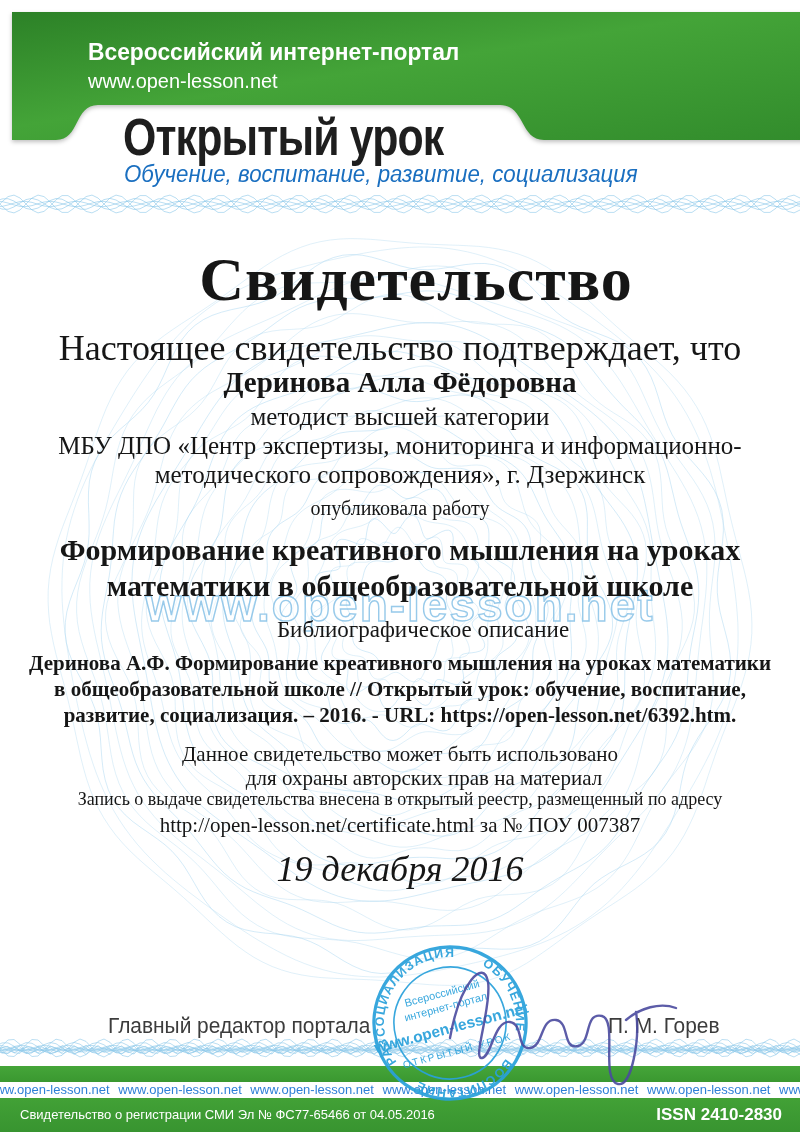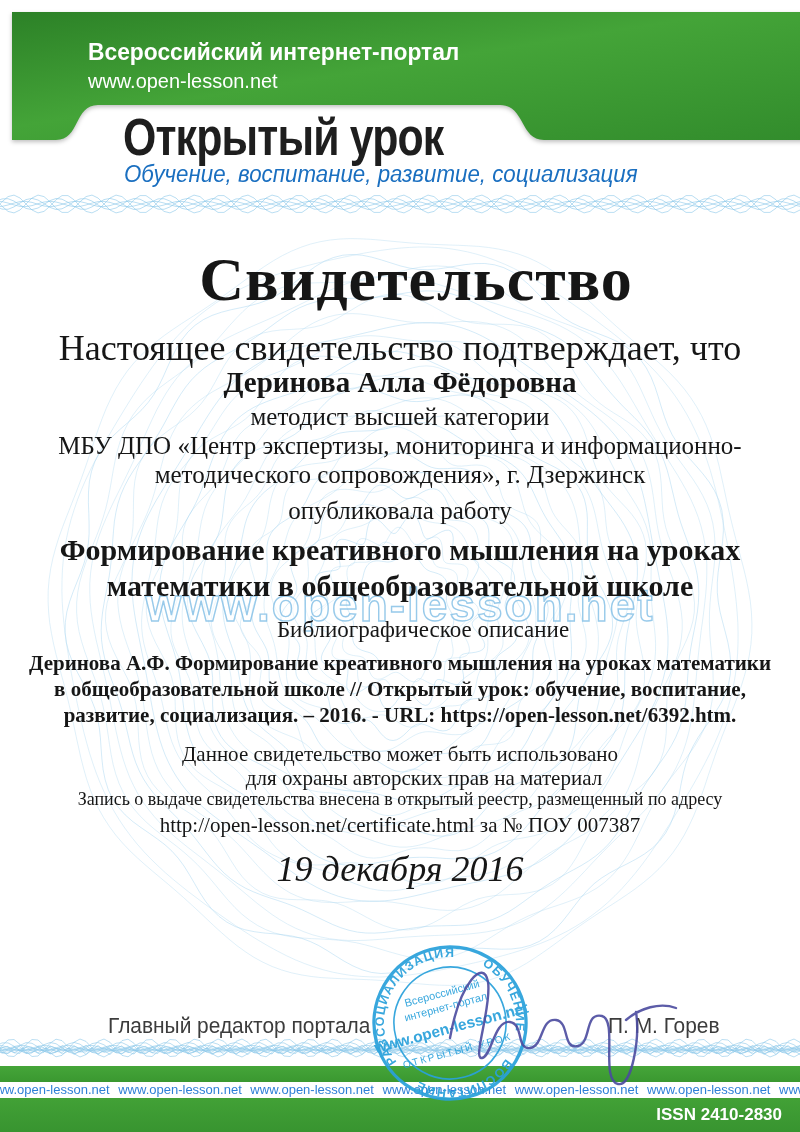--- a/index.html
+++ b/index.html
@@ -18,21 +18,21 @@
              transform:scaleX(.84);letter-spacing:-1px;}
   .site-tagline{left:112px;top:149px;font-size:23px;font-style:italic;color:#1a6fc0;transform:scaleX(.97);}
   
   .ct{position:absolute;left:0;width:100%;text-align:center;z-index:3;white-space:nowrap;}
   .title{top:244px;font-size:62px;font-weight:bold;letter-spacing:1px;}
   .confirm{top:327px;font-size:36px;}
   .name{top:366px;font-size:29px;font-weight:bold;}
   .pos{top:403px;font-size:25px;}
   .org1{top:432px;font-size:25px;}
   .org2{top:461px;font-size:25px;}
-  .action{top:497px;font-size:25px;}
+  .action{top:497px;font-size:20px;}
   .work1{top:533px;font-size:30px;font-weight:bold;}
   .work2{top:569px;font-size:30px;font-weight:bold;}
   .biblab{top:617px;font-size:23px;margin-left:23px;}
   .bib1{top:651px;font-size:21px;font-weight:bold;}
   .bib2{top:677px;font-size:21px;font-weight:bold;}
   .bib3{top:703px;font-size:21px;font-weight:bold;}
   .use1{top:742px;font-size:21px;}
   .use2{top:766px;font-size:21px;padding-left:24px;}
   .reg1{top:789px;font-size:18px;}
   .reg2{top:813px;font-size:21px;}
@@ -178,16 +178,17 @@
   <svg id="signature" width="270" height="150" viewBox="0 0 270 150">
     <path d="M22,98 C32,42 56,18 60,42 C64,66 44,120 54,118 C64,116 66,80 82,82
              C96,84 88,110 102,108 C116,106 112,78 128,80 C142,82 134,110 150,106
              C164,102 156,72 174,76 C190,80 172,140 190,144 C204,147 212,98 208,72
              M198,80 C212,68 232,62 248,68" fill="none" stroke="#4a4a9f" stroke-width="2.4" stroke-linecap="round" opacity="0.9"></path>
   </svg>
 
   <div class="green-bar"></div>
   <div class="url-strip"><span id="urlRepeat">www.open-lesson.net www.open-lesson.net www.open-lesson.net www.open-lesson.net www.open-lesson.net www.open-lesson.net www.open-lesson.net www.open-lesson.net www.open-lesson.net</span></div>
   <footer class="footer-main">
+    <div class="footer-reg">Свидетельство о регистрации СМИ Эл № ФС77-65466 от 04.05.2016</div>
     <div class="footer-issn">ISSN 2410-2830</div>
   </footer>
 
 </div>
 
 </body></html>

